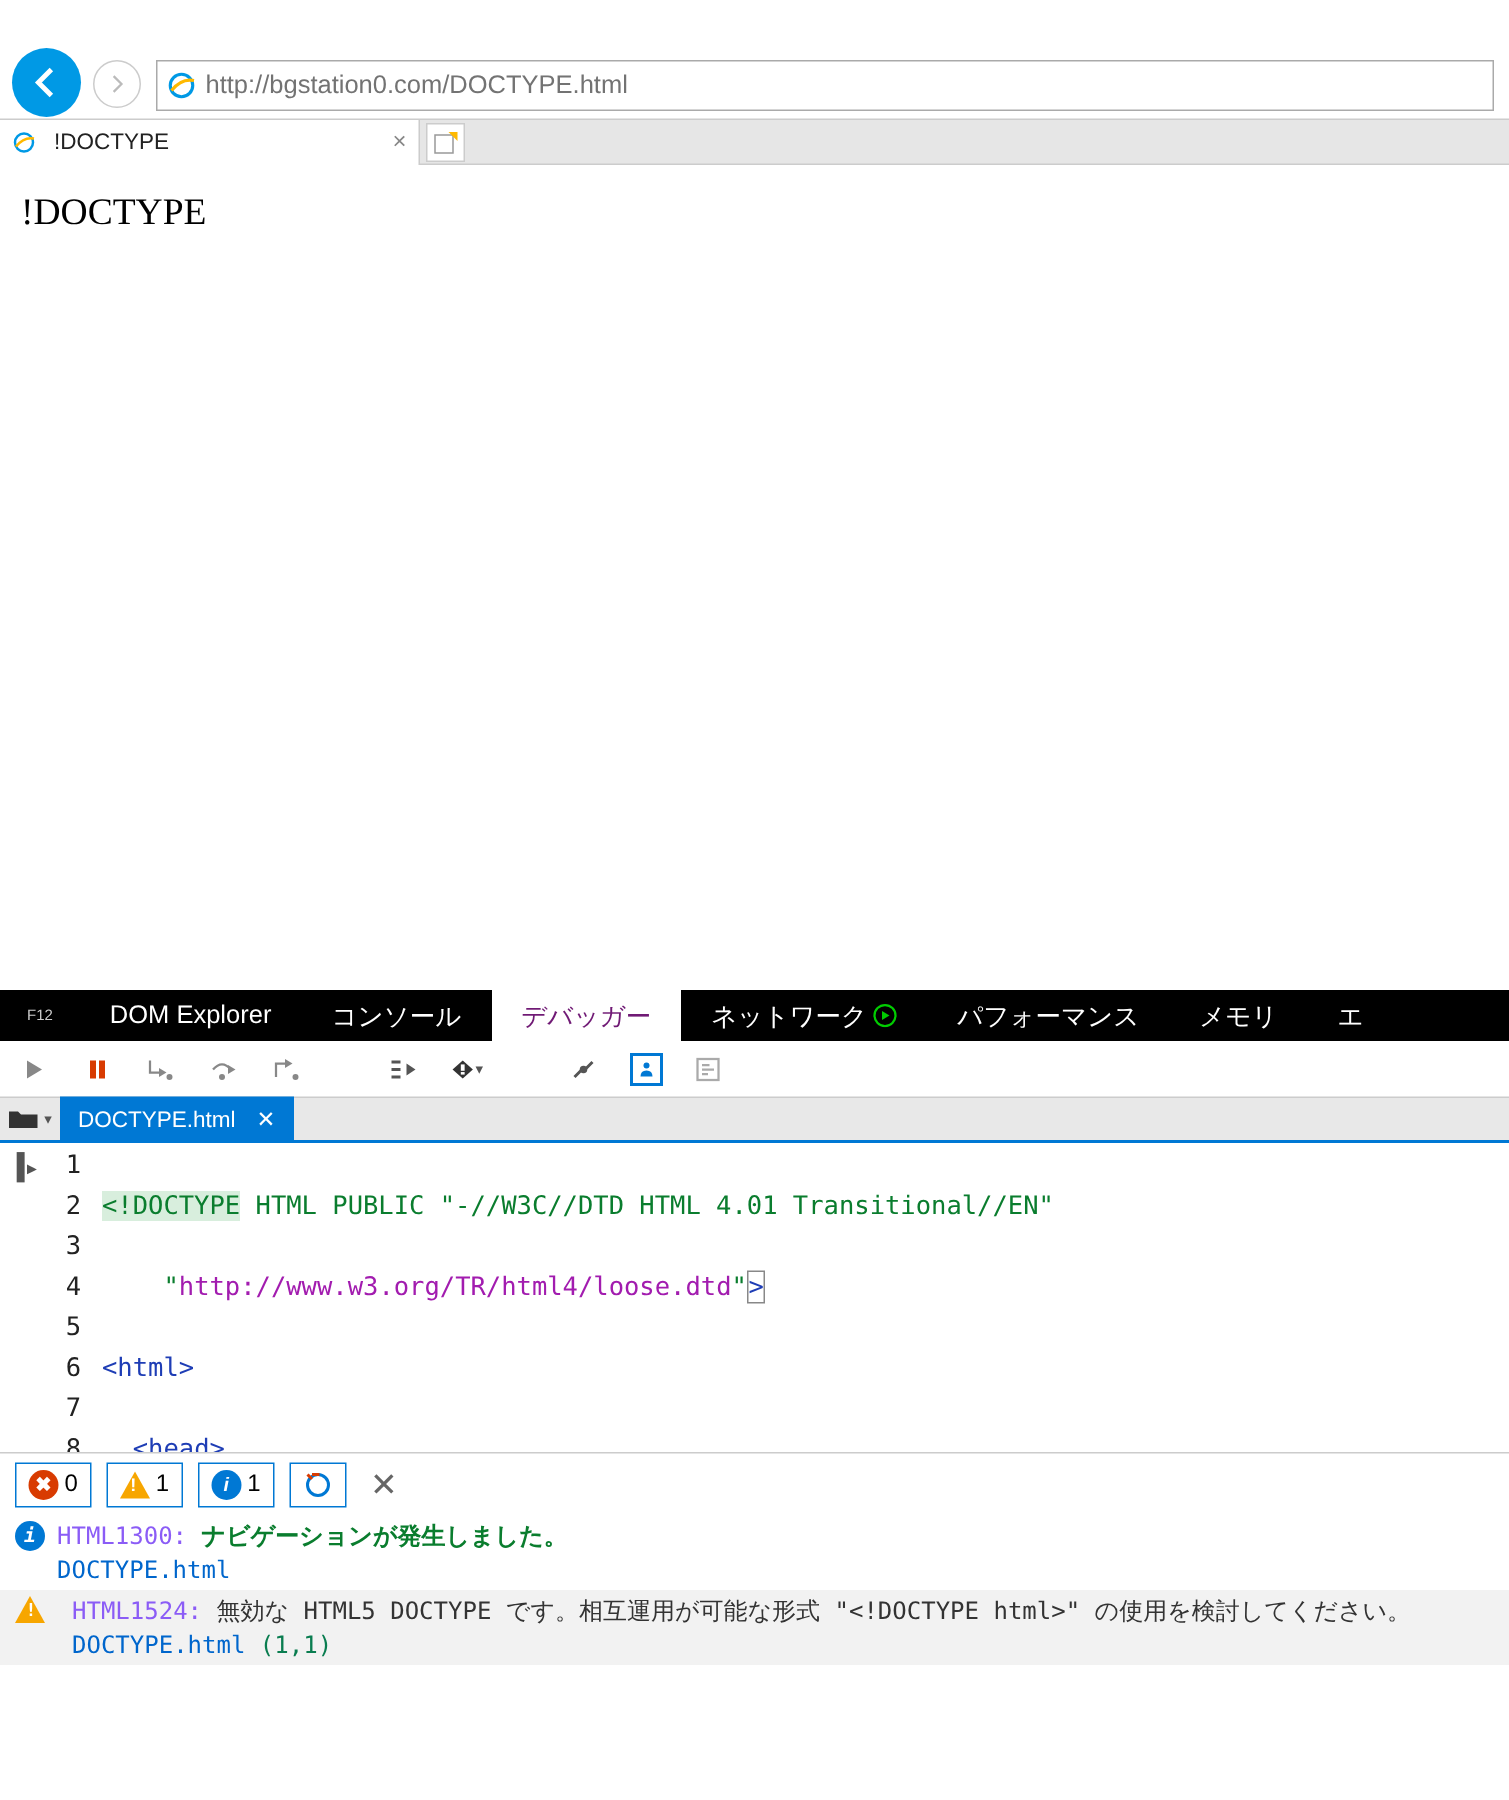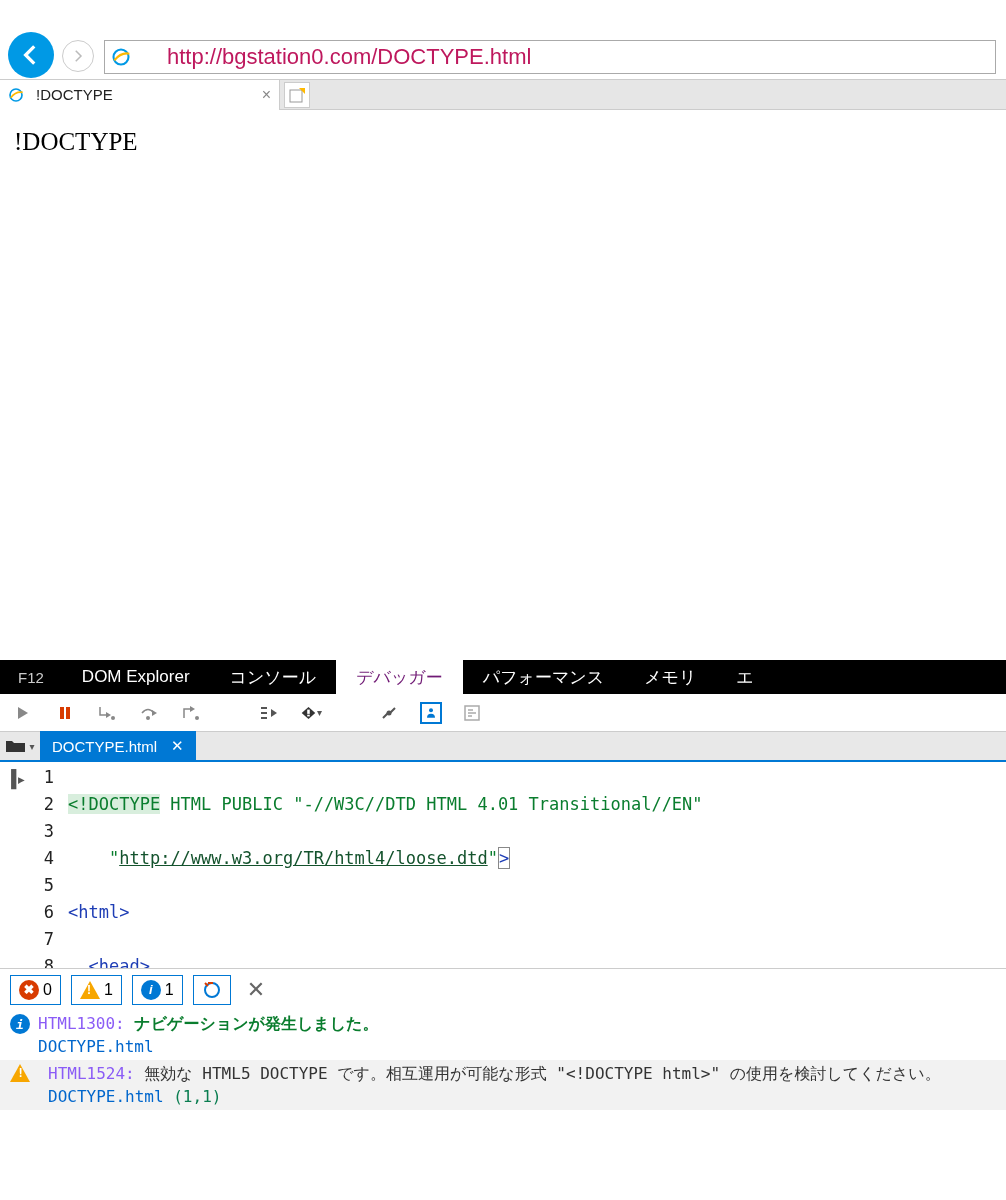--- a/index.html
+++ b/index.html
@@ -6,58 +6,58 @@
 body { font-family:"Segoe UI","Meiryo",sans-serif; width:1006px; height:1200px; background:#fff; overflow:hidden; }
 
 
 .nav-area { height:80px; background:#fff; position:relative; border-bottom:1px solid #ccc; }
 .back-btn { position:absolute; left:8px; top:32px; width:46px; height:46px; border-radius:50%; background:#0099e5; display:flex; align-items:center; justify-content:center; }
 .back-btn svg { width:26px; height:26px; }
 .fwd-btn { position:absolute; left:62px; top:40px; width:32px; height:32px; border-radius:50%; border:1px solid #ccc; display:flex; align-items:center; justify-content:center; }
 .fwd-btn svg { width:18px; height:18px; }
 .url-bar { position:absolute; left:104px; right:10px; top:40px; height:34px; border:1px solid #aaa; display:flex; align-items:center; padding:0 6px; }
 .ie-icon { width:20px; height:20px; margin-right:6px; }
-.url-text { color:#be185d; font-size:22px;margin-left:30px; }
+.url-text { color:#737373; font-size:17px; }
 
 
 .tabstrip { height:30px; background:#e6e6e6; display:flex; align-items:center; border-bottom:1px solid #ccc; }
 .tab { height:30px; background:#fff; border-right:1px solid #ccc; display:flex; align-items:center; padding:0 8px; gap:6px; min-width:280px; }
 .tab-title { font-size:15px; color:#222; }
 .tab-close { color:#888; font-size:16px; cursor:pointer; margin-left:auto; }
 .new-tab { width:26px; height:26px; margin-left:4px; border:1px solid #ccc; background:#fff; display:flex; align-items:center; justify-content:center; position:relative; }
 
 
 .page-content { padding:18px 14px; font-family:"Times New Roman",serif; font-size:25px; color:#000; }
 
 
 .devtools { position:absolute; left:0; right:0; bottom:0; top:660px; display:flex; flex-direction:column; }
 .dt-tabs { height:34px; background:#000; color:#fff; display:flex; align-items:center; font-size:17px; }
 .dt-tab { padding:0 20px; height:34px; display:flex; align-items:center; gap:4px; white-space:nowrap; }
-.dt-tab.f12 { color:#ccc; font-size:15px; padding:0 18px; }
+.dt-tab.f12 { color:#ccc; font-size:10px; padding:0 18px; }
 .dt-tab.active { background:#fff; color:#701a75; }
 
 .dt-toolbar { height:38px; background:#fff; border-bottom:1px solid #ccc; display:flex; align-items:center; padding:0 12px; gap:20px; }
 .tb-ico { width:22px; height:22px; display:flex; align-items:center; justify-content:center; }
 .tb-sep { width:16px; }
 .tb-boxed { border:2px solid #0078d4; padding:3px; }
 
 .dt-filetabs { height:30px; background:#e8e8e8; display:flex; align-items:center; border-bottom:2px solid #0078d4; }
 .folder-btn { width:40px; height:28px; display:flex; align-items:center; justify-content:center; }
 .file-tab { background:#0078d4; color:#fff; height:30px; display:flex; align-items:center; padding:0 12px; gap:14px; font-size:15px; }
 .file-tab-close { color:#fff; font-size:15px; }
 
 .code-area { display:flex; font-family:Consolas,monospace; font-size:17px; line-height:27px; background:#fff; height:206px; overflow:hidden; }
 .gutter-bm { width:32px; background:#fff; border-right:0; }
 .bm-mark { margin-top:4px; margin-left:6px; color:#555; }
 .gutter-ln { width:28px; text-align:right; color:#222; padding:2px 6px 0 0; }
 .code-lines { padding:2px 0 0 8px; white-space:pre; }
 .tag { color:#1e3db5; }
 .doctype { color:#0a7d2e; background:#d8eedd; }
 .greentext { color:#0a7d2e; }
-.url { color:#14532d; text-decoration:underline; }
+.url { color:#a21caf; }
 
 
 .console-bar { height:42px; background:#fff; border-top:1px solid #ccc; display:flex; align-items:center; padding:0 10px; gap:10px; }
 .cbadge { border:1.5px solid #0078d4; height:30px; display:flex; align-items:center; padding:0 8px; gap:4px; font-size:16px; }
 .err-ico { width:20px; height:20px; border-radius:50%; background:#d83b01; color:#fff; display:flex; align-items:center; justify-content:center; font-size:13px; font-weight:bold; }
 .warn-ico { width:0; height:0; border-left:10px solid transparent; border-right:10px solid transparent; border-bottom:18px solid #f7a600; position:relative; }
 .warn-ico::after { content:"!"; position:absolute; left:-3px; top:2px; color:#fff; font-size:12px; font-weight:bold; }
 .info-ico { width:20px; height:20px; border-radius:50%; background:#0078d4; color:#fff; display:flex; align-items:center; justify-content:center; font-size:13px; font-weight:bold; font-style:italic; }
 .clear-ico { font-size:22px; color:#666; margin-left:6px; }
 
@@ -115,20 +115,27 @@
   <span>!DOCTYPE</span>
 </div>
 
 <div class="devtools">
 
   <div class="dt-tabs">
     <div class="dt-tab f12">F12</div>
     <div class="dt-tab">DOM Explorer</div>
     <div class="dt-tab">コンソール</div>
     <div class="dt-tab active">デバッガー</div>
+    <div class="dt-tab">
+      <span>ネットワーク</span>
+      <svg width="16" height="16" viewBox="0 0 16 16">
+          <circle cx="8" cy="8" r="7" fill="none" stroke="#0c0" stroke-width="1.5"></circle>
+          <polygon points="6,5 6,11 11,8" fill="#0c0"></polygon>
+        </svg>
+    </div>
     <div class="dt-tab">パフォーマンス</div>
     <div class="dt-tab">メモリ</div>
     <div class="dt-tab">エ</div>
   </div>
 
   <div class="dt-toolbar">
     <div class="tb-ico">
         <svg width="16" height="16" viewBox="0 0 16 16">
           <polygon points="3,2 3,14 13,8" fill="#888"></polygon>
         </svg>

